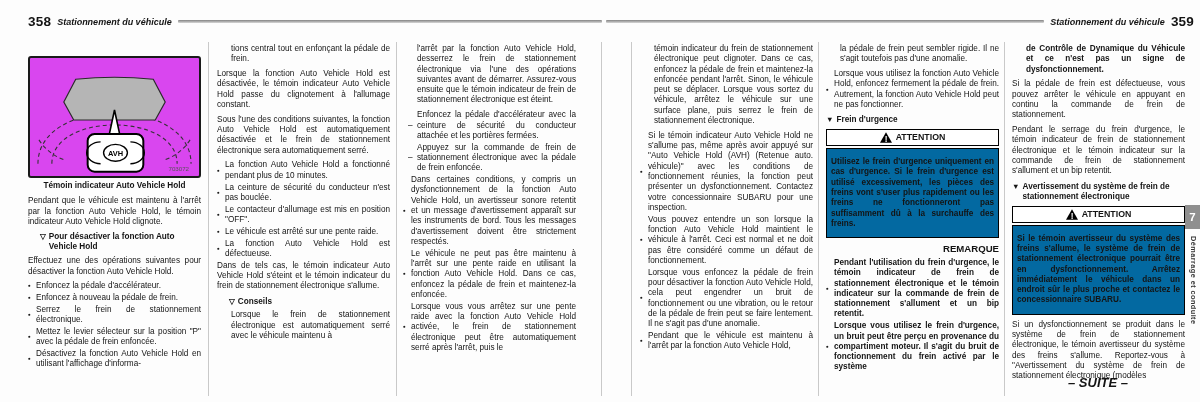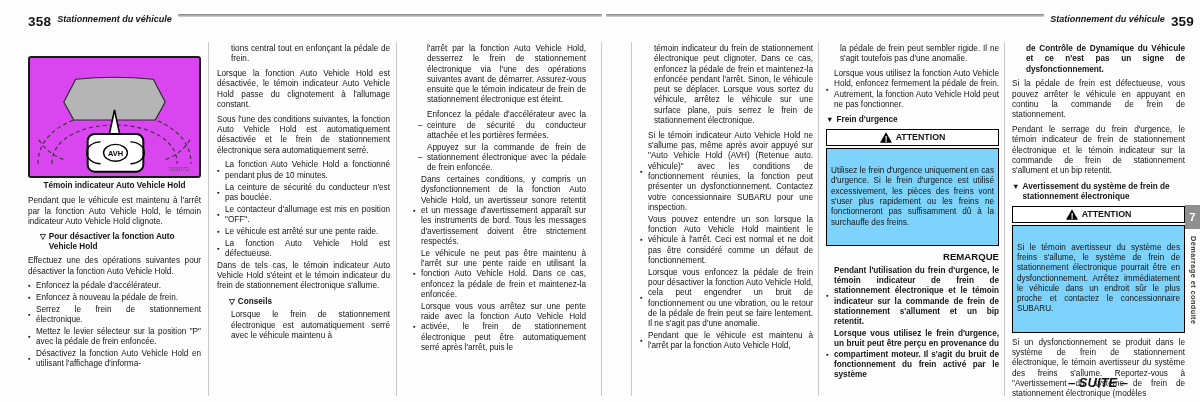--- a/index.html
+++ b/index.html
@@ -3,53 +3,53 @@
 <meta charset="utf-8">
 <style>
   * { margin:0; padding:0; box-sizing:border-box; }
   html,body { width:1200px; height:402px; }
   body {
     position:relative; overflow:hidden; background:#fdfdfd;
     font-family:"Liberation Sans", sans-serif; color:#141414;
     -webkit-font-smoothing:antialiased;
   }
   
-  .hdr { position:absolute; top:14px; display:flex; gap:6px; }
+  .hdr { position:absolute; top:14px; display:flex; align-items:center; gap:6px; }
   .hdr-l { left:28px;  width:574px; }
   .hdr-r { left:606px; width:588px; }
   .pnum   { font-size:13.5px; font-weight:bold; letter-spacing:.2px; }
   .htitle { font-size:9px; font-style:italic; font-weight:bold; white-space:nowrap; }
   .rule   { flex:1; height:3px; background:linear-gradient(#828282,#d8d8d8); border-radius:1px; }
   
   .col {
     position:absolute; top:44px; width:173px;
     font-size:8.2px; line-height:10.3px; text-align:justify;
     hyphens:auto;
   }
-  .c-l1{left:28px;} .c-l2{left:217px;} .c-l3{left:413px;}
+  .c-l1{left:28px;} .c-l2{left:217px;} .c-l3{left:403px;}
   .c-r1{left:640px;} .c-r2{left:826px;} .c-r3{left:1012px;}
   .vsep { position:absolute; top:42px; height:354px; width:1px; background:#c9c9c9; }
   .v1{left:208px;} .v2{left:396px;} .v3{left:601px;} .v4{left:631px;} .v5{left:818px;} .v6{left:1004px;}
   
   .para { margin-bottom:4.5px; }
   .cont { margin-left:14px; }
   .bold { font-weight:bold; }
   .li { display:flex; margin-bottom:1.5px;align-items:center; }
   .li .mk { flex:0 0 8px; font-size:4.8px; line-height:10.3px; }
   .li .tx { flex:1; }
   .li.dash { margin-left:5px; }
   .li.dash .mk { font-size:8.2px; flex:0 0 9px; }
   .head { display:flex; gap:3px; font-weight:bold; text-align:left; margin:5px 0 3.5px; }
   .head .mk { flex:0 0 auto; font-size:7.6px; }
   .head.sub { margin-left:12px; }
   .note { font-weight:bold; font-size:9.6px; margin:6px 0 3.5px; text-align:right; }
   .att { margin:3px 0 5px; }
   .att-h { border:1.5px solid #000; display:flex; align-items:center; justify-content:center;
            gap:4px; font-weight:bold; font-size:8.8px; padding:2px 0; margin-bottom:2px; background:#fff; }
-  .att-b { border:1.5px solid #000; padding:17px 4px; font-weight:normal; text-align:justify; background:#7dd3fc; }
+  .att-b { border:1.5px solid #000; padding:8px 4px; font-weight:bold; text-align:justify; background:#0369a1; }
   
   .figure { margin-top:12px; border:2px solid #1a1a1a; border-radius:3px;
             height:122px; background:#d946ef; position:relative; margin-bottom:3px; }
   .figure svg { display:block; width:100%; height:100%; }
   .caption { font-weight:bold; text-align:center; font-size:8.2px; margin-bottom:5px; }
   
   .tab7 { position:absolute; right:0; top:205px; width:15px; height:24px; background:#8f8f8f;
           color:#fff; font-weight:bold; font-size:11.5px; display:flex; align-items:center;
           justify-content:center; }
   .tab-label { position:absolute; right:2px; top:236px; writing-mode:vertical-rl;

